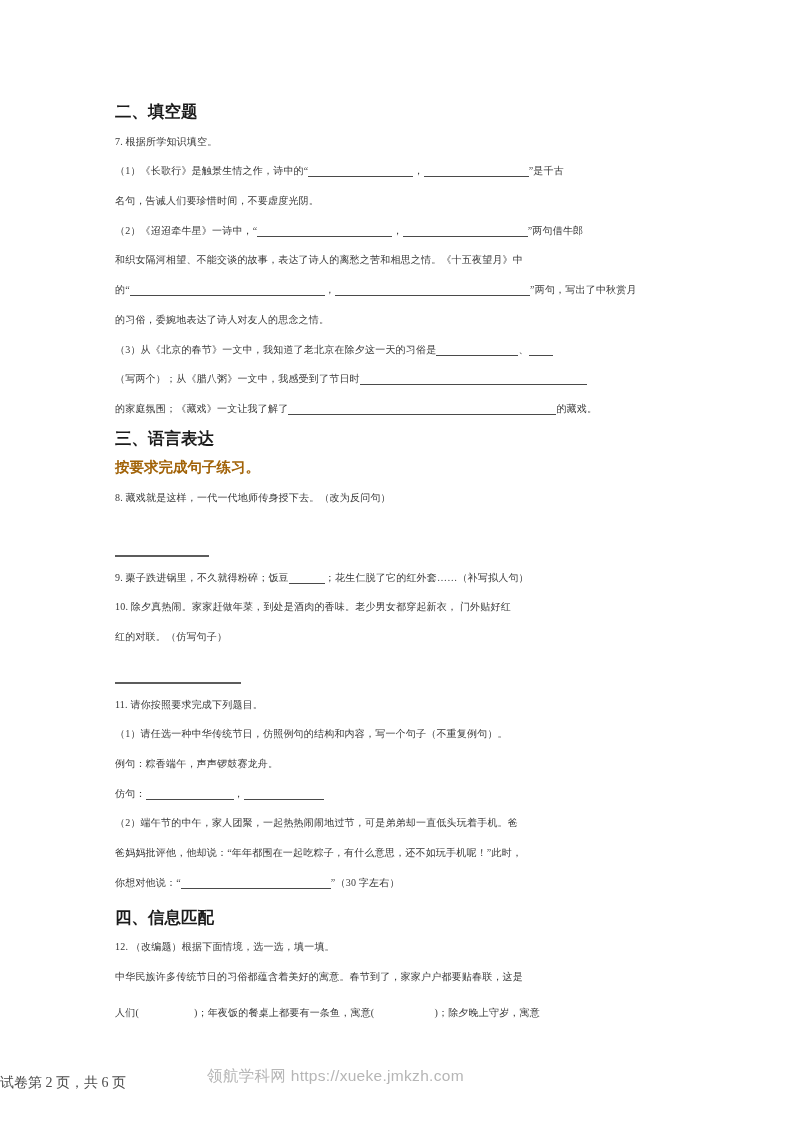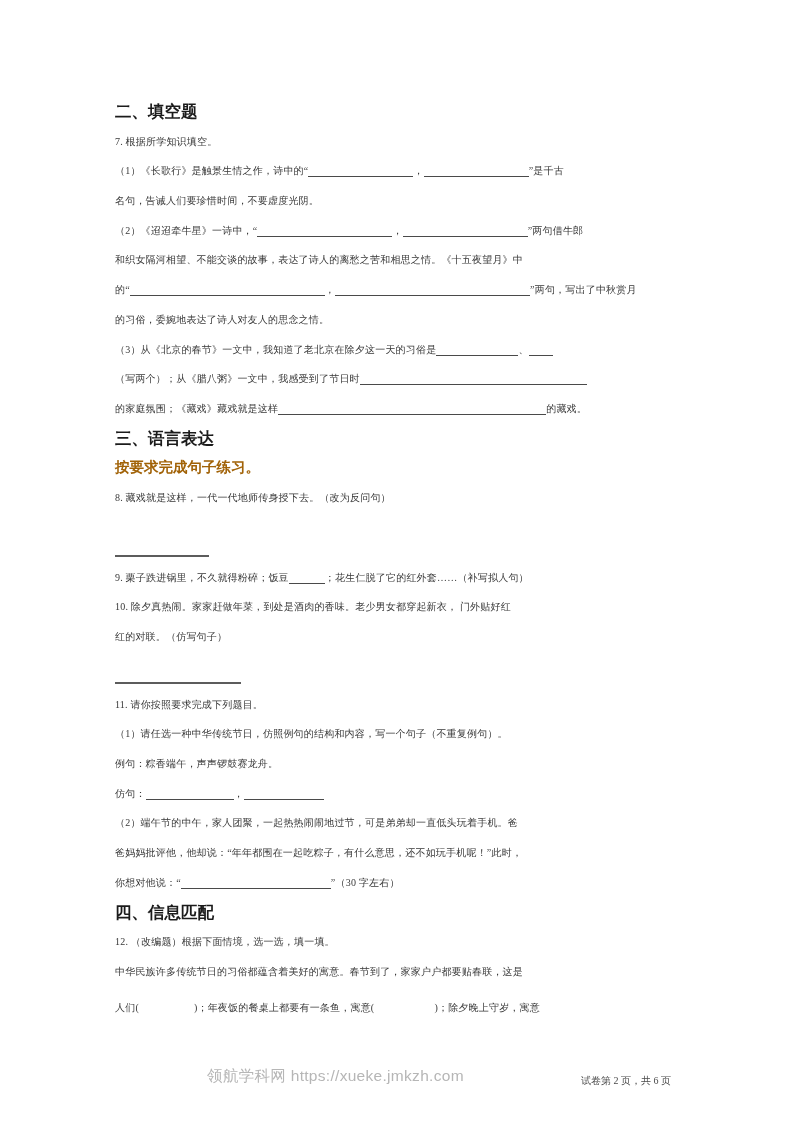--- a/index.html
+++ b/index.html
@@ -30,55 +30,55 @@
     border-bottom:1.5px solid #4a4a4a; vertical-align:-3px;
   }
   .answer-line .blank { border-bottom-width:2px; border-color:#5c5c5c; }
   .gap { display:inline-block; height:1px; }
   .watermark {
     position:absolute; top:1066px; left:0; width:100%; text-align:center;
     font-size:15.5px; color:#b6b6b6; letter-spacing:0.3px; white-space:nowrap;
     font-family:"Liberation Sans","DejaVu Sans",sans-serif;
   }
   .page-footer {
-    position:absolute; top:1074px; left:0; width:100%; text-align:right;
-    font-size:10px; color:#4a4a4a; white-space:nowrap;
+    position:absolute; top:1074px; left:0; width:100%; text-align:left;
+    font-size:14px; color:#4a4a4a; white-space:nowrap;
   }
 </style>
 </head>
 <body>
 
 <div class="page">
   <div class="content" id="doc-content">
       <div class="blk heading"><span>二、填空题</span></div>
       <div class="blk line"><span>7. 根据所学知识填空。</span></div>
       <div class="blk line"><span>（1）《长歌行》是触景生情之作，诗中的“</span><span class="blank" style="width: 105px;"></span><span>，</span><span class="blank" style="width: 105px;"></span><span>”是千古</span></div>
       <div class="blk line"><span>名句，告诫人们要珍惜时间，不要虚度光阴。</span></div>
       <div class="blk line"><span>（2）《迢迢牵牛星》一诗中，“</span><span class="blank" style="width: 135px;"></span><span>，</span><span class="blank" style="width: 125px;"></span><span>”两句借牛郎</span></div>
       <div class="blk line"><span>和织女隔河相望、不能交谈的故事，表达了诗人的离愁之苦和相思之情。《十五夜望月》中</span></div>
       <div class="blk line"><span>的“</span><span class="blank" style="width: 195px;"></span><span>，</span><span class="blank" style="width: 195px;"></span><span>”两句，写出了中秋赏月</span></div>
       <div class="blk line"><span>的习俗，委婉地表达了诗人对友人的思念之情。</span></div>
       <div class="blk line"><span>（3）从《北京的春节》一文中，我知道了老北京在除夕这一天的习俗是</span><span class="blank" style="width: 82px;"></span><span>、</span><span class="blank" style="width: 24px;"></span></div>
       <div class="blk line"><span>（写两个）；从《腊八粥》一文中，我感受到了节日时</span><span class="blank" style="width: 227px;"></span></div>
-      <div class="blk line"><span>的家庭氛围；《藏戏》藏戏就是这样</span><span class="blank" style="width: 268px;"></span><span>的藏戏。</span></div>
+      <div class="blk line"><span>的家庭氛围；《藏戏》一文让我了解了</span><span class="blank" style="width: 268px;"></span><span>的藏戏。</span></div>
       <div class="blk heading"><span>三、语言表达</span></div>
       <div class="blk bold-line"><span>按要求完成句子练习。</span></div>
       <div class="blk line"><span>8. 藏戏就是这样，一代一代地师传身授下去。（改为反问句）</span></div>
       <div class="blk line answer-line" style="margin-top: 26px;"><span class="blank" style="width: 94px;"></span></div>
       <div class="blk line"><span>9. 栗子跌进锅里，不久就得粉碎；饭豆</span><span class="blank" style="width: 36px;"></span><span>；花生仁脱了它的红外套……（补写拟人句）</span></div>
       <div class="blk line"><span>10. 除夕真热闹。家家赶做年菜，到处是酒肉的香味。老少男女都穿起新衣， 门外贴好红</span></div>
       <div class="blk line"><span>红的对联。（仿写句子）</span></div>
       <div class="blk line answer-line" style="margin-top: 14px;"><span class="blank" style="width: 126px;"></span></div>
       <div class="blk line"><span>11. 请你按照要求完成下列题目。</span></div>
       <div class="blk line"><span>（1）请任选一种中华传统节日，仿照例句的结构和内容，写一个句子（不重复例句）。</span></div>
       <div class="blk line"><span>例句：粽香端午，声声锣鼓赛龙舟。</span></div>
       <div class="blk line"><span>仿句：</span><span class="blank" style="width: 88px;"></span><span>，</span><span class="blank" style="width: 80px;"></span></div>
       <div class="blk line"><span>（2）端午节的中午，家人团聚，一起热热闹闹地过节，可是弟弟却一直低头玩着手机。爸</span></div>
       <div class="blk line"><span>爸妈妈批评他，他却说：“年年都围在一起吃粽子，有什么意思，还不如玩手机呢！”此时，</span></div>
       <div class="blk line"><span>你想对他说：“</span><span class="blank" style="width: 150px;"></span><span>”（30 字左右）</span></div>
-      <div class="blk heading" style=""><span>四、信息匹配</span></div>
+      <div class="blk heading" style="margin-top: 5px;"><span>四、信息匹配</span></div>
       <div class="blk line"><span>12. （改编题）根据下面情境，选一选，填一填。</span></div>
       <div class="blk line"><span>中华民族许多传统节日的习俗都蕴含着美好的寓意。春节到了，家家户户都要贴春联，这是</span></div>
       <div class="blk line" style="margin-top: 6px;"><span>人们(</span><span class="gap" style="width: 55px;"></span><span>)；年夜饭的餐桌上都要有一条鱼，寓意(</span><span class="gap" style="width: 60px;"></span><span>)；除夕晚上守岁，寓意</span></div>
     </div>
   <div class="watermark">领航学科网 https://xueke.jmkzh.com</div>
   <div class="page-footer">试卷第 2 页，共 6 页</div>
 </div>
 
 </body></html>

